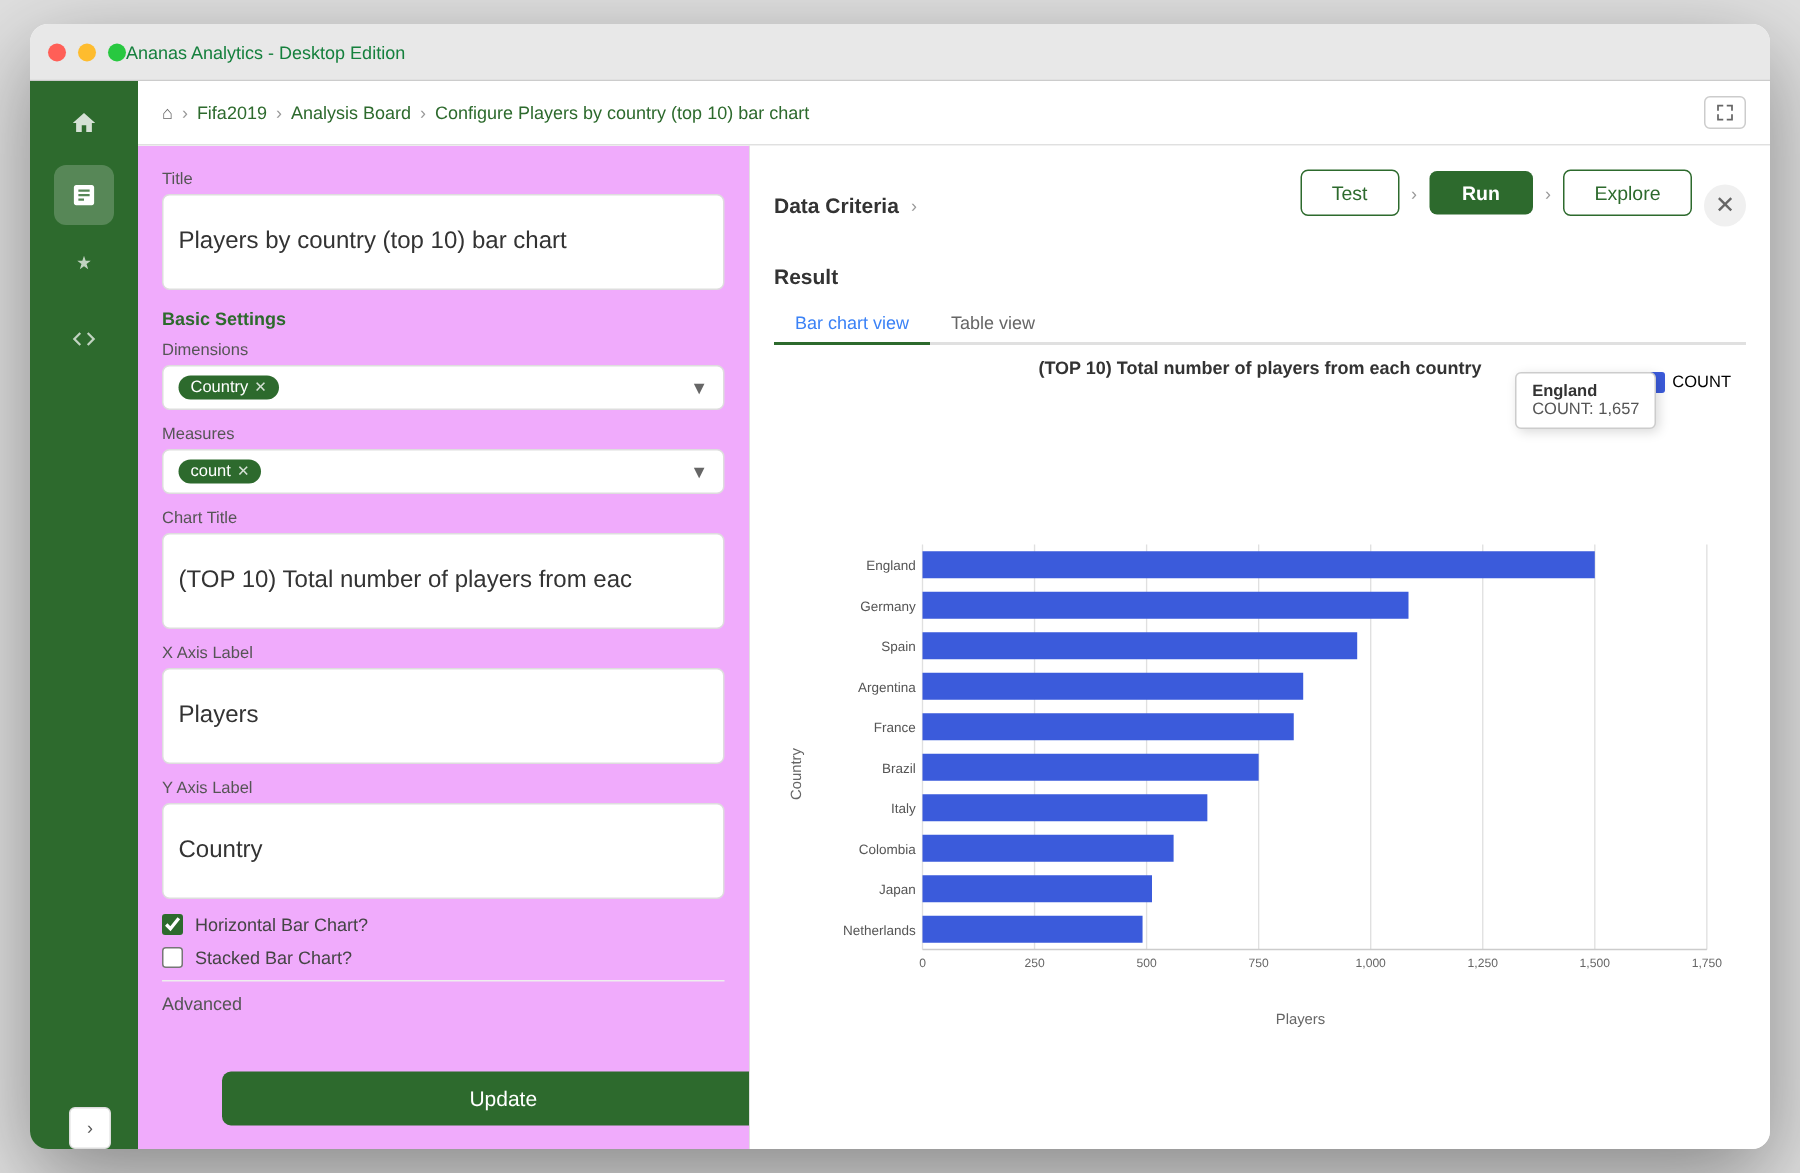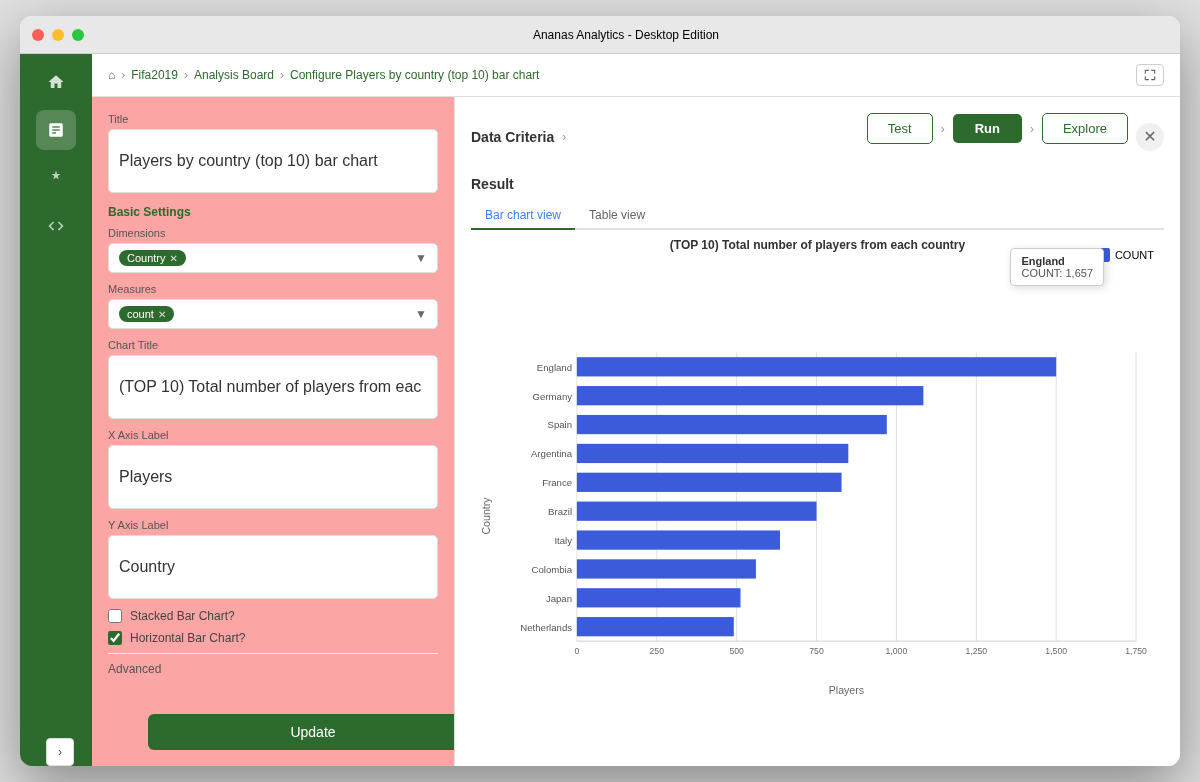--- a/index.html
+++ b/index.html
@@ -4,34 +4,34 @@
   <style>
     * { box-sizing: border-box; margin: 0; padding: 0; }
     body { font-family: -apple-system, BlinkMacSystemFont, 'Segoe UI', sans-serif; background: #e0e0e0; display: flex; justify-content: center; align-items: center; height: 100vh; }
     .window { width: 1160px; height: 750px; background: #f5f5f5; border-radius: 12px; box-shadow: 0 20px 60px rgba(0,0,0,0.4); overflow: hidden; display: flex; flex-direction: column; }
     .titlebar { background: #e8e8e8; height: 38px; display: flex; align-items: center; padding: 0 12px; border-bottom: 1px solid #ccc; border-radius: 12px 12px 0 0; }
     .traffic-lights { display: flex; gap: 8px; }
     .traffic-light { width: 12px; height: 12px; border-radius: 50%; }
     .tl-red { background: #ff5f57; }
     .tl-yellow { background: #febc2e; }
     .tl-green { background: #28c840; }
-    .window-title { flex: 1; text-align: center; font-size: 12px; color: #000000; }
+    .window-title { flex: 1; font-size: 12px; color: #15803d; }
     .main-content { display: flex; flex: 1; overflow: hidden; }
     .sidebar { width: 72px; background: #2d6a2d; display: flex; flex-direction: column; align-items: center; padding: 8px 0; gap: 8px; }
     .sidebar-icon { width: 40px; height: 40px; display: flex; align-items: center; justify-content: center; border-radius: 8px; cursor: pointer; color: rgba(255,255,255,0.7); font-size: 18px; }
     .sidebar-icon.active { background: rgba(255,255,255,0.2); color: white; }
     .content-area { flex: 1; display: flex; flex-direction: column; overflow: hidden; }
     .breadcrumb-bar { background: white; padding: 10px 16px; border-bottom: 1px solid #e0e0e0; display: flex; align-items: center; gap: 6px; font-size: 12px; }
     .breadcrumb-home { color: #666; }
     .breadcrumb-sep { color: #999; }
     .breadcrumb-link { color: #2d6a2d; cursor: pointer; }
     .breadcrumb-current { color: #2d6a2d; font-weight: 500; }
     .expand-btn { margin-left: auto; width: 28px; height: 22px; border: 1px solid #ccc; background: white; border-radius: 4px; display: flex; align-items: center; justify-content: center; cursor: pointer; }
     .panels { display: flex; flex: 1; overflow: hidden; }
-    .left-panel { width: 363px; background: #fca5a5; border-right: 1px solid #e0e0e0; overflow-y: auto; padding: 16px; display: flex; flex-direction: column; gap: 12px; }
+    .left-panel { width: 408px; background: #f0abfc; border-right: 1px solid #e0e0e0; overflow-y: auto; padding: 16px; display: flex; flex-direction: column; gap: 12px; }
     .right-panel { flex: 1; background: white; display: flex; flex-direction: column; padding: 16px; overflow: hidden; }
     .field-label { font-size: 11px; color: #555; margin-bottom: 4px; }
     .text-input { width: 100%; padding: 22px 10px; border: 1px solid #ddd; border-radius: 5px; font-size: 16px; color: #333; background: white; }
     .section-title { font-size: 12px; font-weight: 600; color: #2d6a2d; margin-bottom: 8px; }
     .tag-dropdown { width: 100%; border: 1px solid #ddd; border-radius: 5px; padding: 6px 10px; display: flex; align-items: center; justify-content: space-between; background: white; cursor: pointer; }
     .tag { background: #2d6a2d; color: white; border-radius: 12px; padding: 2px 8px; font-size: 11px; display: flex; align-items: center; gap: 4px; }
     .tag-x { cursor: pointer; font-size: 10px; opacity: 0.8; }
     .dropdown-arrow { color: #666; font-size: 12px; }
     .checkbox-row { display: flex; align-items: center; gap: 8px; font-size: 12px; color: #444; }
     .checkbox-row input[type="checkbox"] { width: 14px; height: 14px; accent-color: #2d6a2d; }
@@ -156,27 +156,27 @@
               <div class="field-label">X Axis Label</div>
               <input class="text-input" type="text" value="Players" style="">
             </div>
 
             <div style="margin-bottom:10px">
               <div class="field-label">Y Axis Label</div>
               <input class="text-input" type="text" value="Country" style="">
             </div>
 
             <div style="margin-bottom:8px" class="checkbox-row">
+              <input type="checkbox" checked="" style="">
+              <label>Horizontal Bar Chart?</label>
+            </div>
+
+            <div style="margin-bottom:8px" class="checkbox-row">
               <input type="checkbox" style="">
               <label>Stacked Bar Chart?</label>
-            </div>
-
-            <div style="margin-bottom:8px" class="checkbox-row">
-              <input type="checkbox" checked="" style="">
-              <label>Horizontal Bar Chart?</label>
             </div>
 
             <div style="font-size:12px; color:#555; padding-top:8px; border-top: 1px solid #eee;">Advanced</div>
           </div>
 
           <button class="update-btn">Update</button>
         </div>
 
         <div class="right-panel">
           <div class="data-criteria-bar">

